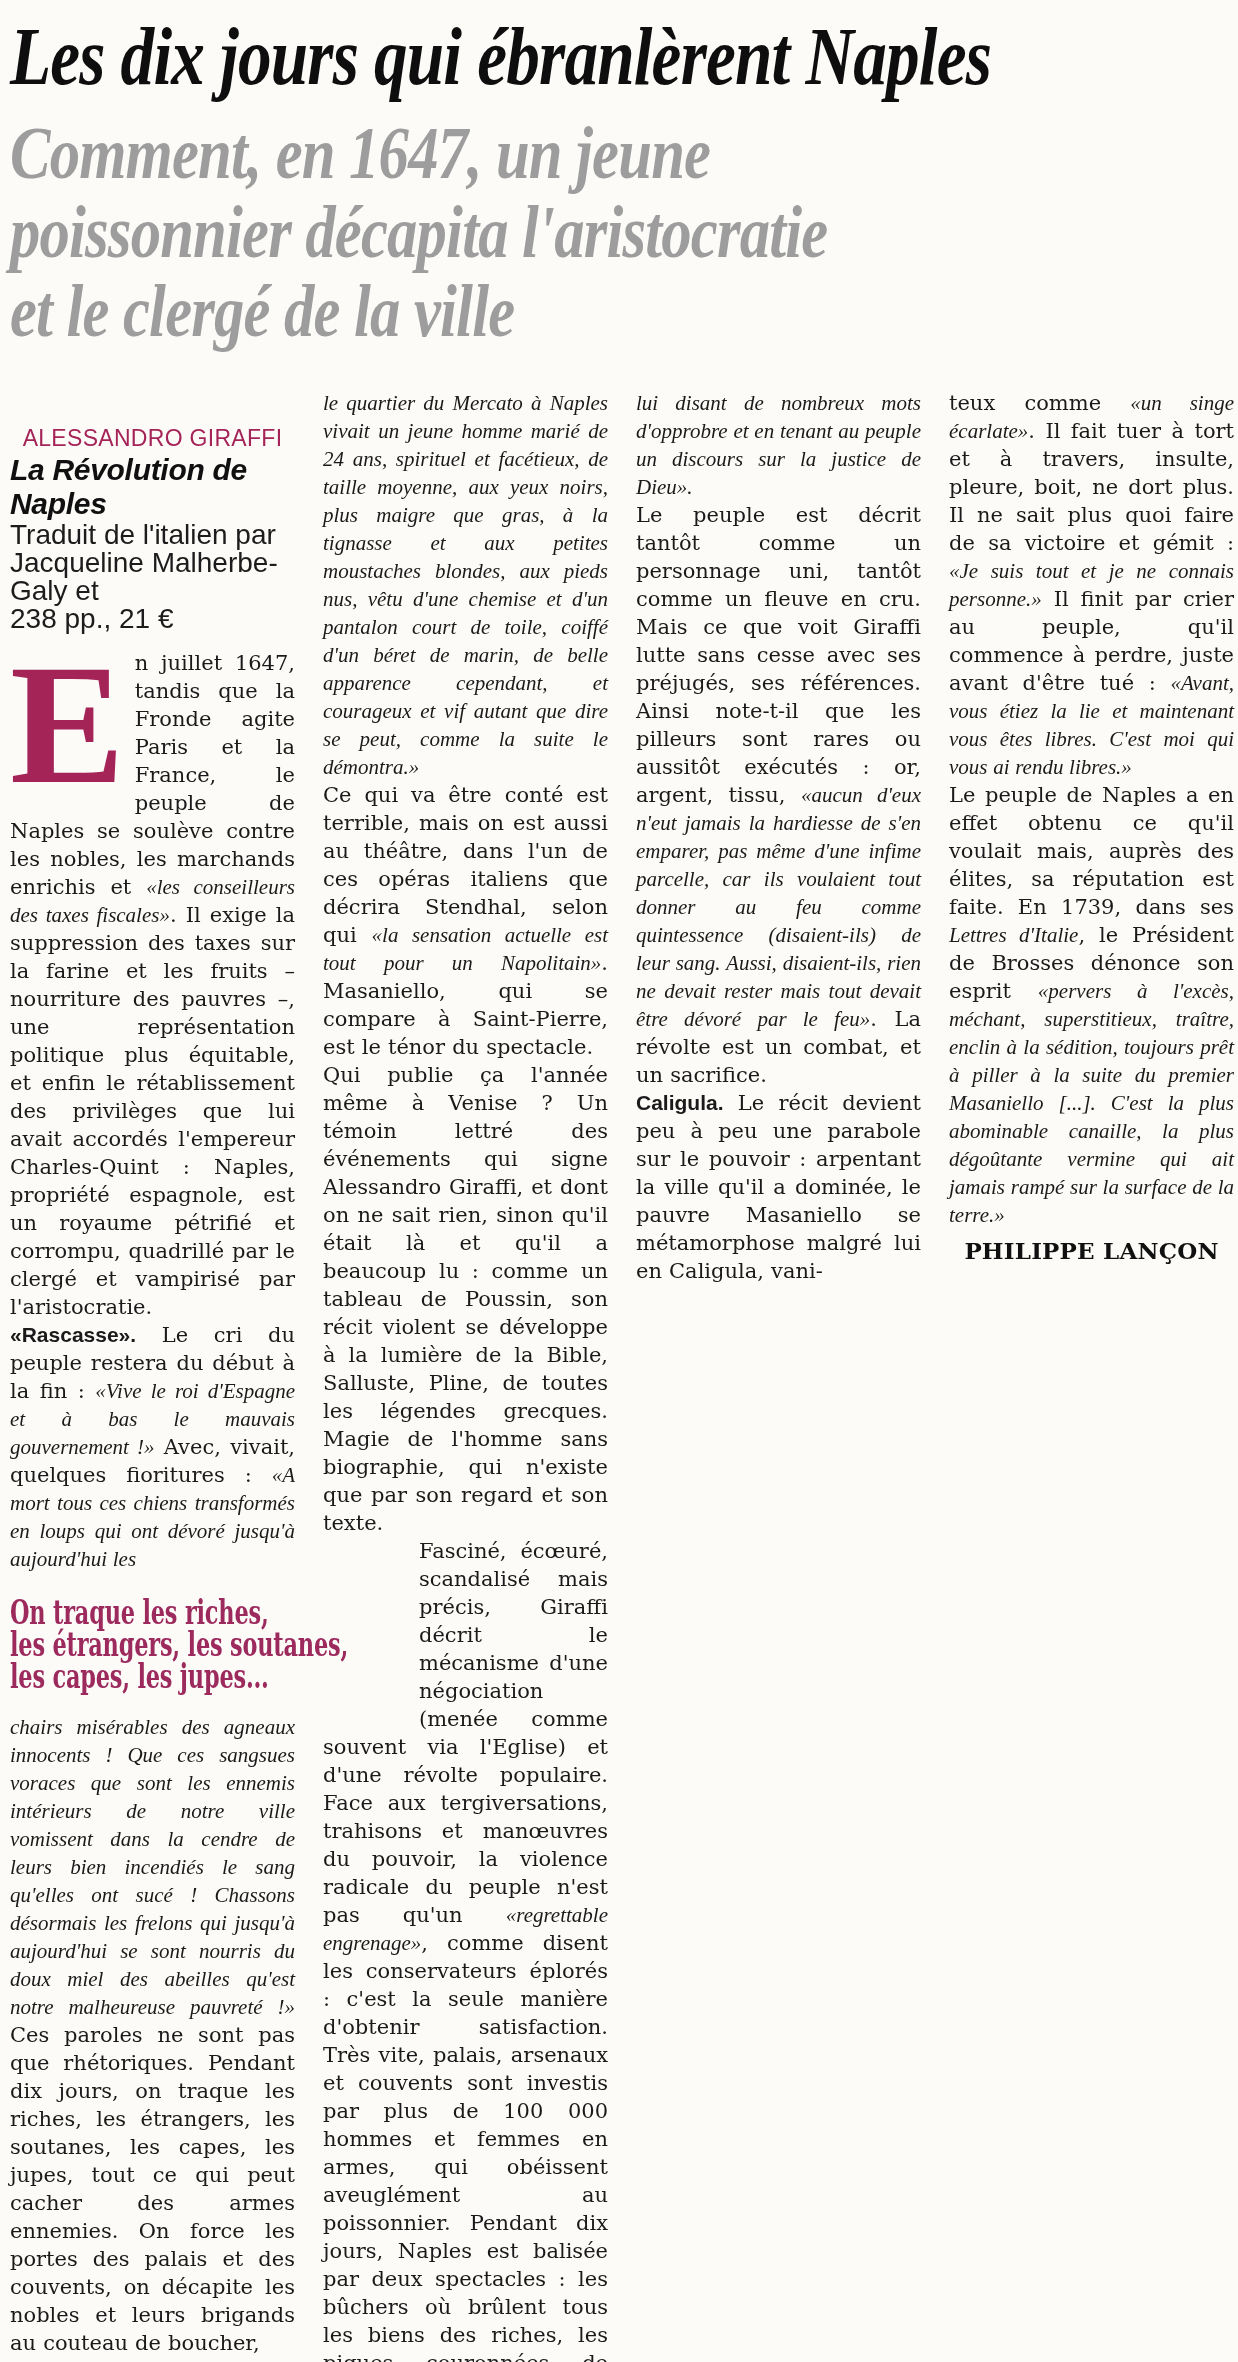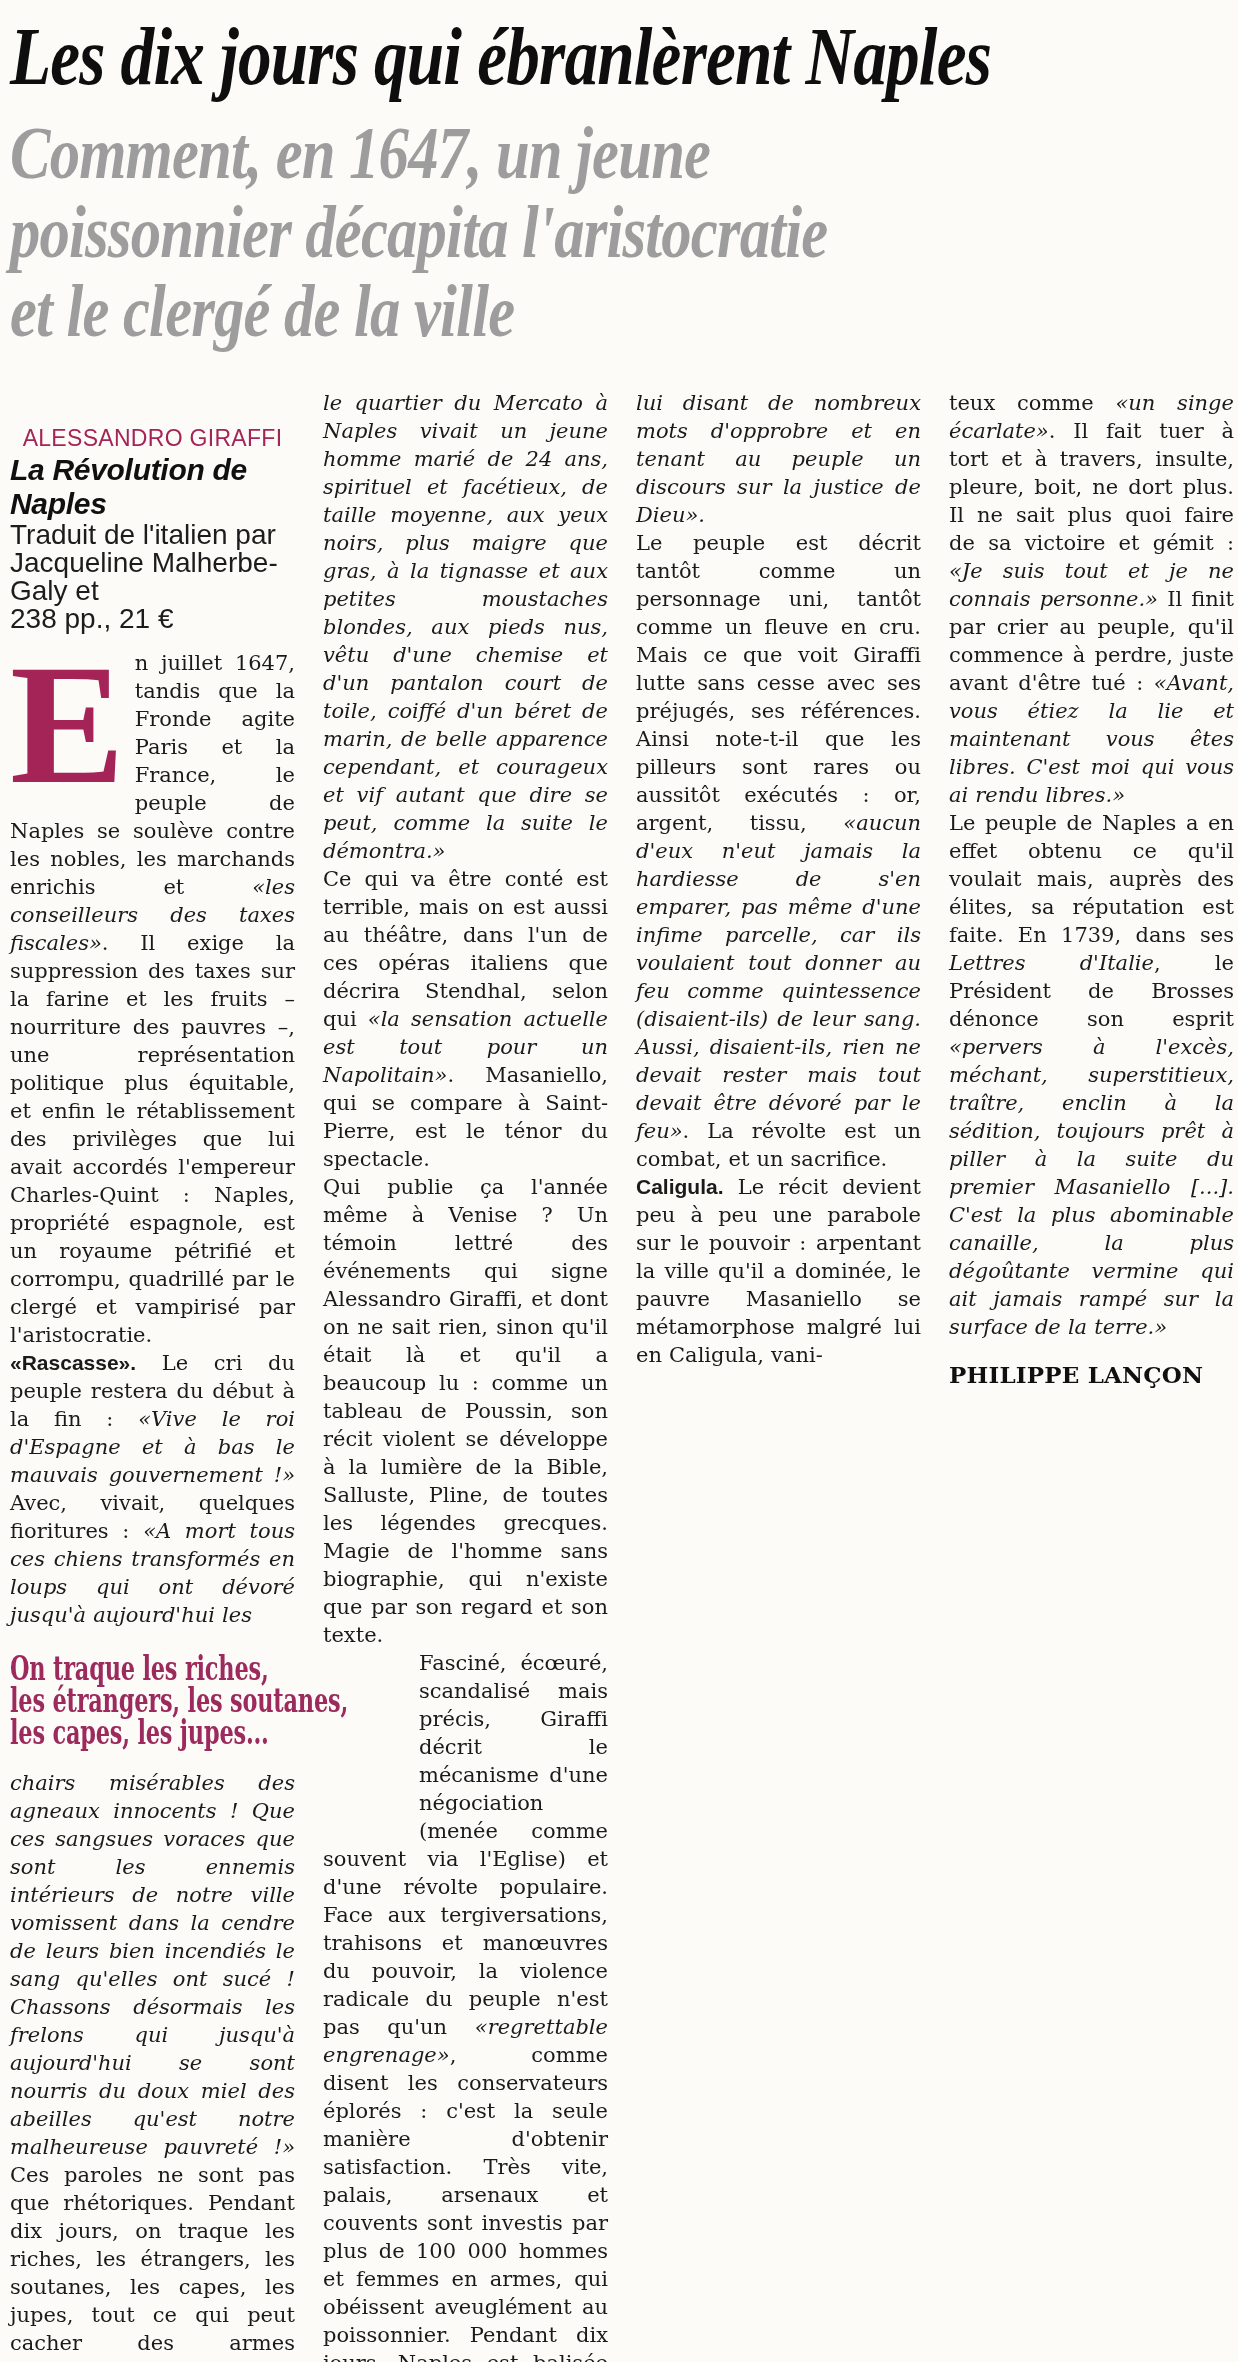--- a/index.html
+++ b/index.html
@@ -38,37 +38,37 @@
   .bookinfo{margin-top:34px; margin-bottom:16px; font-family:"Liberation Sans",sans-serif;}
   .bauthor{color:var(--accent); font-weight:400; font-size:23px; line-height:30px; letter-spacing:.3px;text-align:center;}
   .btitle{font-style:italic; font-weight:700; font-size:30px; line-height:34px; color:#101010; letter-spacing:-.3px;}
   .bline{font-size:28px; line-height:28px; color:#1c1c1c;}
   
   .p{
     margin:0; font-family:"DejaVu Serif",serif; font-size:21px; line-height:28px;
     color:var(--ink); text-align:justify; hyphens:auto; -webkit-hyphens:auto;
     word-spacing:.02em;
   }
-  .p i{font-style:italic;}
+  .p i{font-style:italic;font-family:Liberation Serif, serif;}
   .p .runin{font-family:"Liberation Sans",sans-serif; font-weight:700; font-style:normal;}
   .dropcap{
     float:left; font-family:"Liberation Serif",serif; font-weight:700;
     font-size:172px; line-height:134px; height:134px; margin:8px 10px 0 0;
     color:var(--accent);
   }
   .wrapspacer{float:left; width:96px; height:170px;}
   .subhead{
     width:520px; transform:scaleX(.68); transform-origin:0 0;
     font-family:"DejaVu Serif",serif; font-weight:700;
     font-size:33px; line-height:32px; letter-spacing:-.3px;
     color:var(--subhead); margin:24px 0 20px;
   }
   .author{
     font-family:"DejaVu Serif",serif; font-weight:700; font-size:23px;
-    line-height:32px; text-align:left; color:#101010; margin-top:18px;
+    line-height:32px; text-align:center; color:#101010; margin-top:6px;
     letter-spacing:.2px;
   }
 </style>
 </head>
 <body>
 
 <div class="page">
 
   <header>
     <h1 class="headline">Les dix jours qui ébranlèrent Naples</h1>

